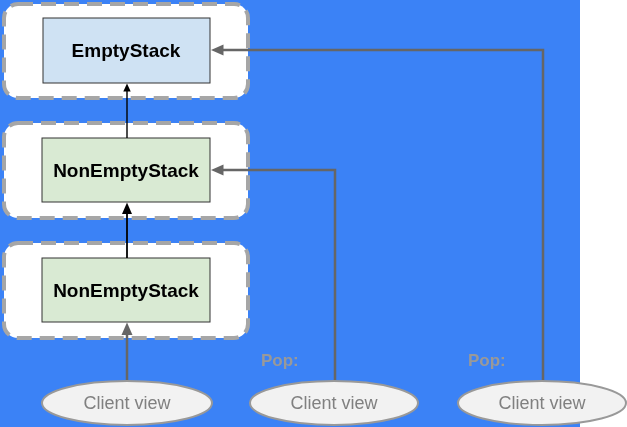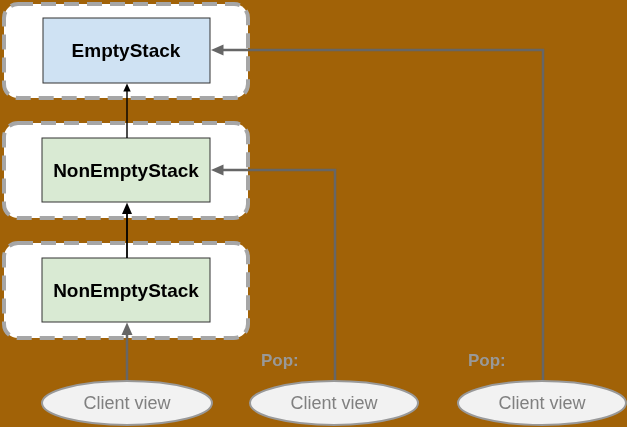--- a/index.html
+++ b/index.html
@@ -2,23 +2,23 @@
 <html><head>
 <meta charset="utf-8">
 <style>
   html, body {
     margin: 0;
     padding: 0;
     background: #ffffff;
   }
   .canvas {
     position: relative;
-    width: 627px;
+    width: 580px;
     height: 427px;
-    background: #a16207;
+    background: #3b82f6;
     font-family: "Liberation Sans", sans-serif;
   }
   svg { display: block; }
   .node-label {
     font-family: "Liberation Sans", sans-serif;
     font-size: 19px;
     font-weight: 700;
   }
   .client-label {
     font-family: "Liberation Sans", sans-serif;

